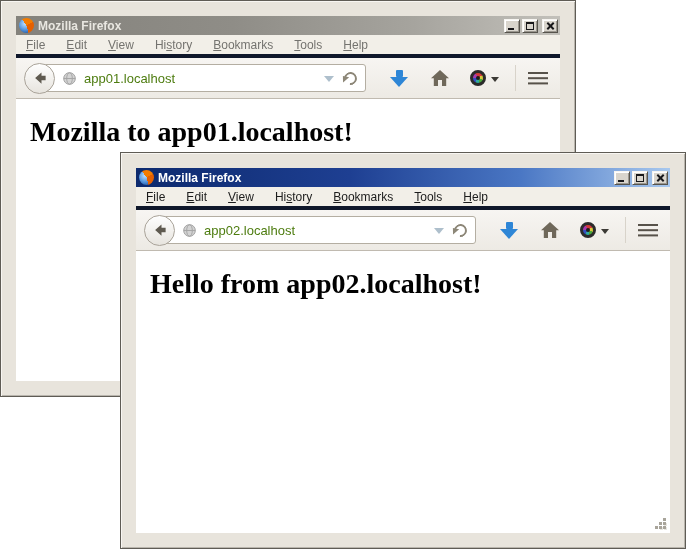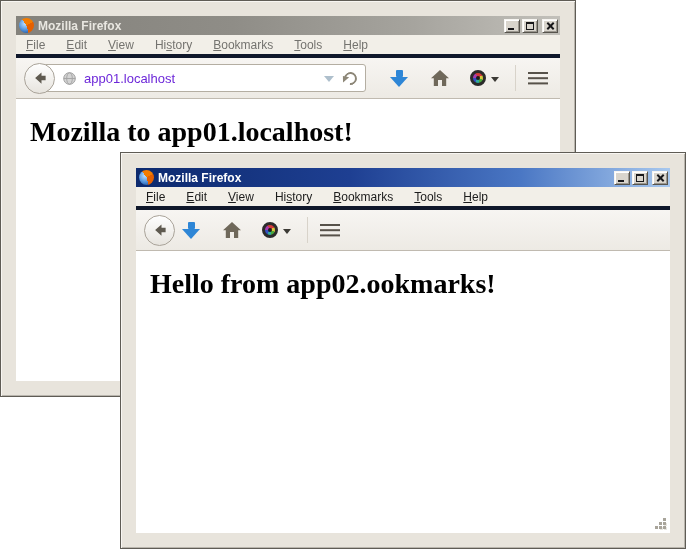--- a/index.html
+++ b/index.html
@@ -48,21 +48,21 @@
   
   .toolbar { flex: none; height: 41px; display: flex; align-items: center;
     background: linear-gradient(#f7f5f2, #edeae4); border-bottom: 1px solid #c0bab0;
     padding: 0 12px 0 8px; }
   .back-btn { flex: none; width: 31px; height: 31px; border-radius: 50%;
     background: linear-gradient(#fefefe, #e7e4de); border: 1px solid #a9a399;
     display: flex; align-items: center; justify-content: center; z-index: 2; margin-right: -17px; }
   .urlbar { flex: 1; height: 28px; background: #ffffff; border: 1px solid #b4aea2; border-radius: 3px;
     display: flex; align-items: center; padding: 0 8px 0 23px; min-width: 0; }
   .url-input { flex: 1; border: none; outline: none; background: transparent; min-width: 0;
-    font-family: "Liberation Sans", sans-serif; font-size: 13px; color: #6d28d9; padding-left: 7px; }
+    font-family: "Liberation Sans", sans-serif; font-size: 13px; color: #4d7c0f; padding-left: 7px; }
   .globe { flex: none; width: 15px; height: 15px; display: block; }
   .url-caret { flex: none; width: 0; height: 0; margin: 2px 10px 0 6px;
     border-left: 5px solid transparent; border-right: 5px solid transparent; border-top: 6px solid #aebfcc; }
   .reload { flex: none; position: relative; width: 13px; height: 13px; }
   .reload-c { position: absolute; inset: 0; border: 2px solid #8d8778; border-radius: 50%;
     border-left-color: transparent; transform: rotate(-40deg); }
   .reload-tri { position: absolute; left: -2px; top: 2px; width: 0; height: 0;
     border-top: 4px solid transparent; border-bottom: 4px solid transparent; border-right: 5px solid #8d8778;
     transform: rotate(50deg); }
 
@@ -192,37 +192,50 @@
       <span class="menu-item"><u>B</u>ookmarks</span>
       <span class="menu-item"><u>T</u>ools</span>
       <span class="menu-item"><u>H</u>elp</span>
     </div>
   <div class="toolbar">
     <span class="back-btn">
       <svg width="18" height="18" viewBox="0 0 24 24">
           <path d="M5.5 12 L14 4.5 V9 H19.5 V15 H14 V19.5 Z" fill="#5f5a50"></path>
         </svg>
     </span>
+    <span class="urlbar">
+      <svg class="globe" viewBox="0 0 16 16">
+        <circle cx="8" cy="8" r="6.2" fill="#d3d3d3" stroke="#9a9a9a"></circle>
+        <ellipse cx="8" cy="8" rx="3" ry="6.2" fill="none" stroke="#a3a3a3"></ellipse>
+        <line x1="1.8" y1="8" x2="14.2" y2="8" stroke="#a3a3a3"></line>
+      </svg>
+      <input class="url-input" readonly="" value="app02.localhost" style="">
+      <span class="url-caret"></span>
+      <span class="reload">
+          <span class="reload-c"></span>
+          <span class="reload-tri"></span>
+        </span>
+    </span>
     <span class="tb-ico dl">
         <span class="dl-shaft"></span>
         <span class="dl-head"></span>
       </span>
     <span class="tb-ico home">
       <svg width="20" height="18" viewBox="0 0 20 18">
           <path d="M10 1 L19 9.2 H16.2 V17 H12 V11 H8 V17 H3.8 V9.2 H1 Z" fill="#6f685a"></path>
         </svg>
     </span>
     <span class="wheel-wrap">
       <span class="wheel"></span>
       <span class="caret-dn"></span>
     </span>
     <span class="tsep"></span>
     <span class="burger">
         <span class="burger-bar"></span>
       </span>
   </div>
   <div class="content">
-    <h1>Hello from app02.ookmarks!</h1>
+    <h1>Hello from app02.localhost!</h1>
     <span class="resize-grip">
         <span class="grip-dot"></span>
       </span>
   </div>
 </div>
 
 </body></html>

